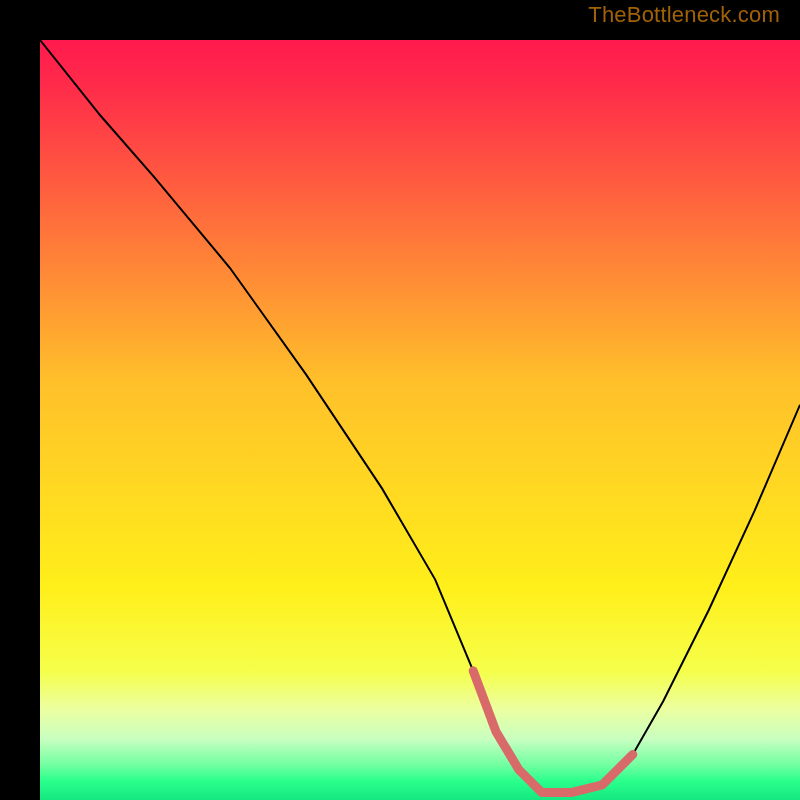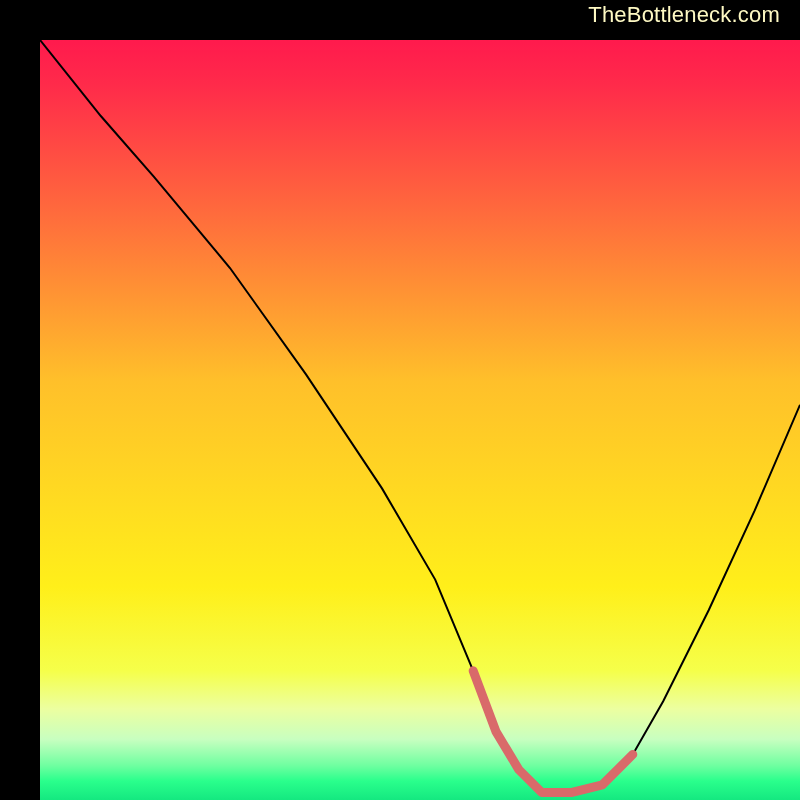--- a/index.html
+++ b/index.html
@@ -23,21 +23,21 @@
     position: absolute;
     left: 20px;
     top: 20px;
     width: 760px;
     height: 760px;
   }
   .watermark {
     position: absolute;
     top: 2px;
     right: 20px;
-    color: #fef9c3;
+    color: #a16207;
     font-size: 22px;
     font-weight: 500;
     letter-spacing: 0.2px;
   }
 </style>
 </head>
 <body>
 
 <div class="frame">
   <svg class="plot-area" viewBox="0 0 760 760" preserveAspectRatio="none">

